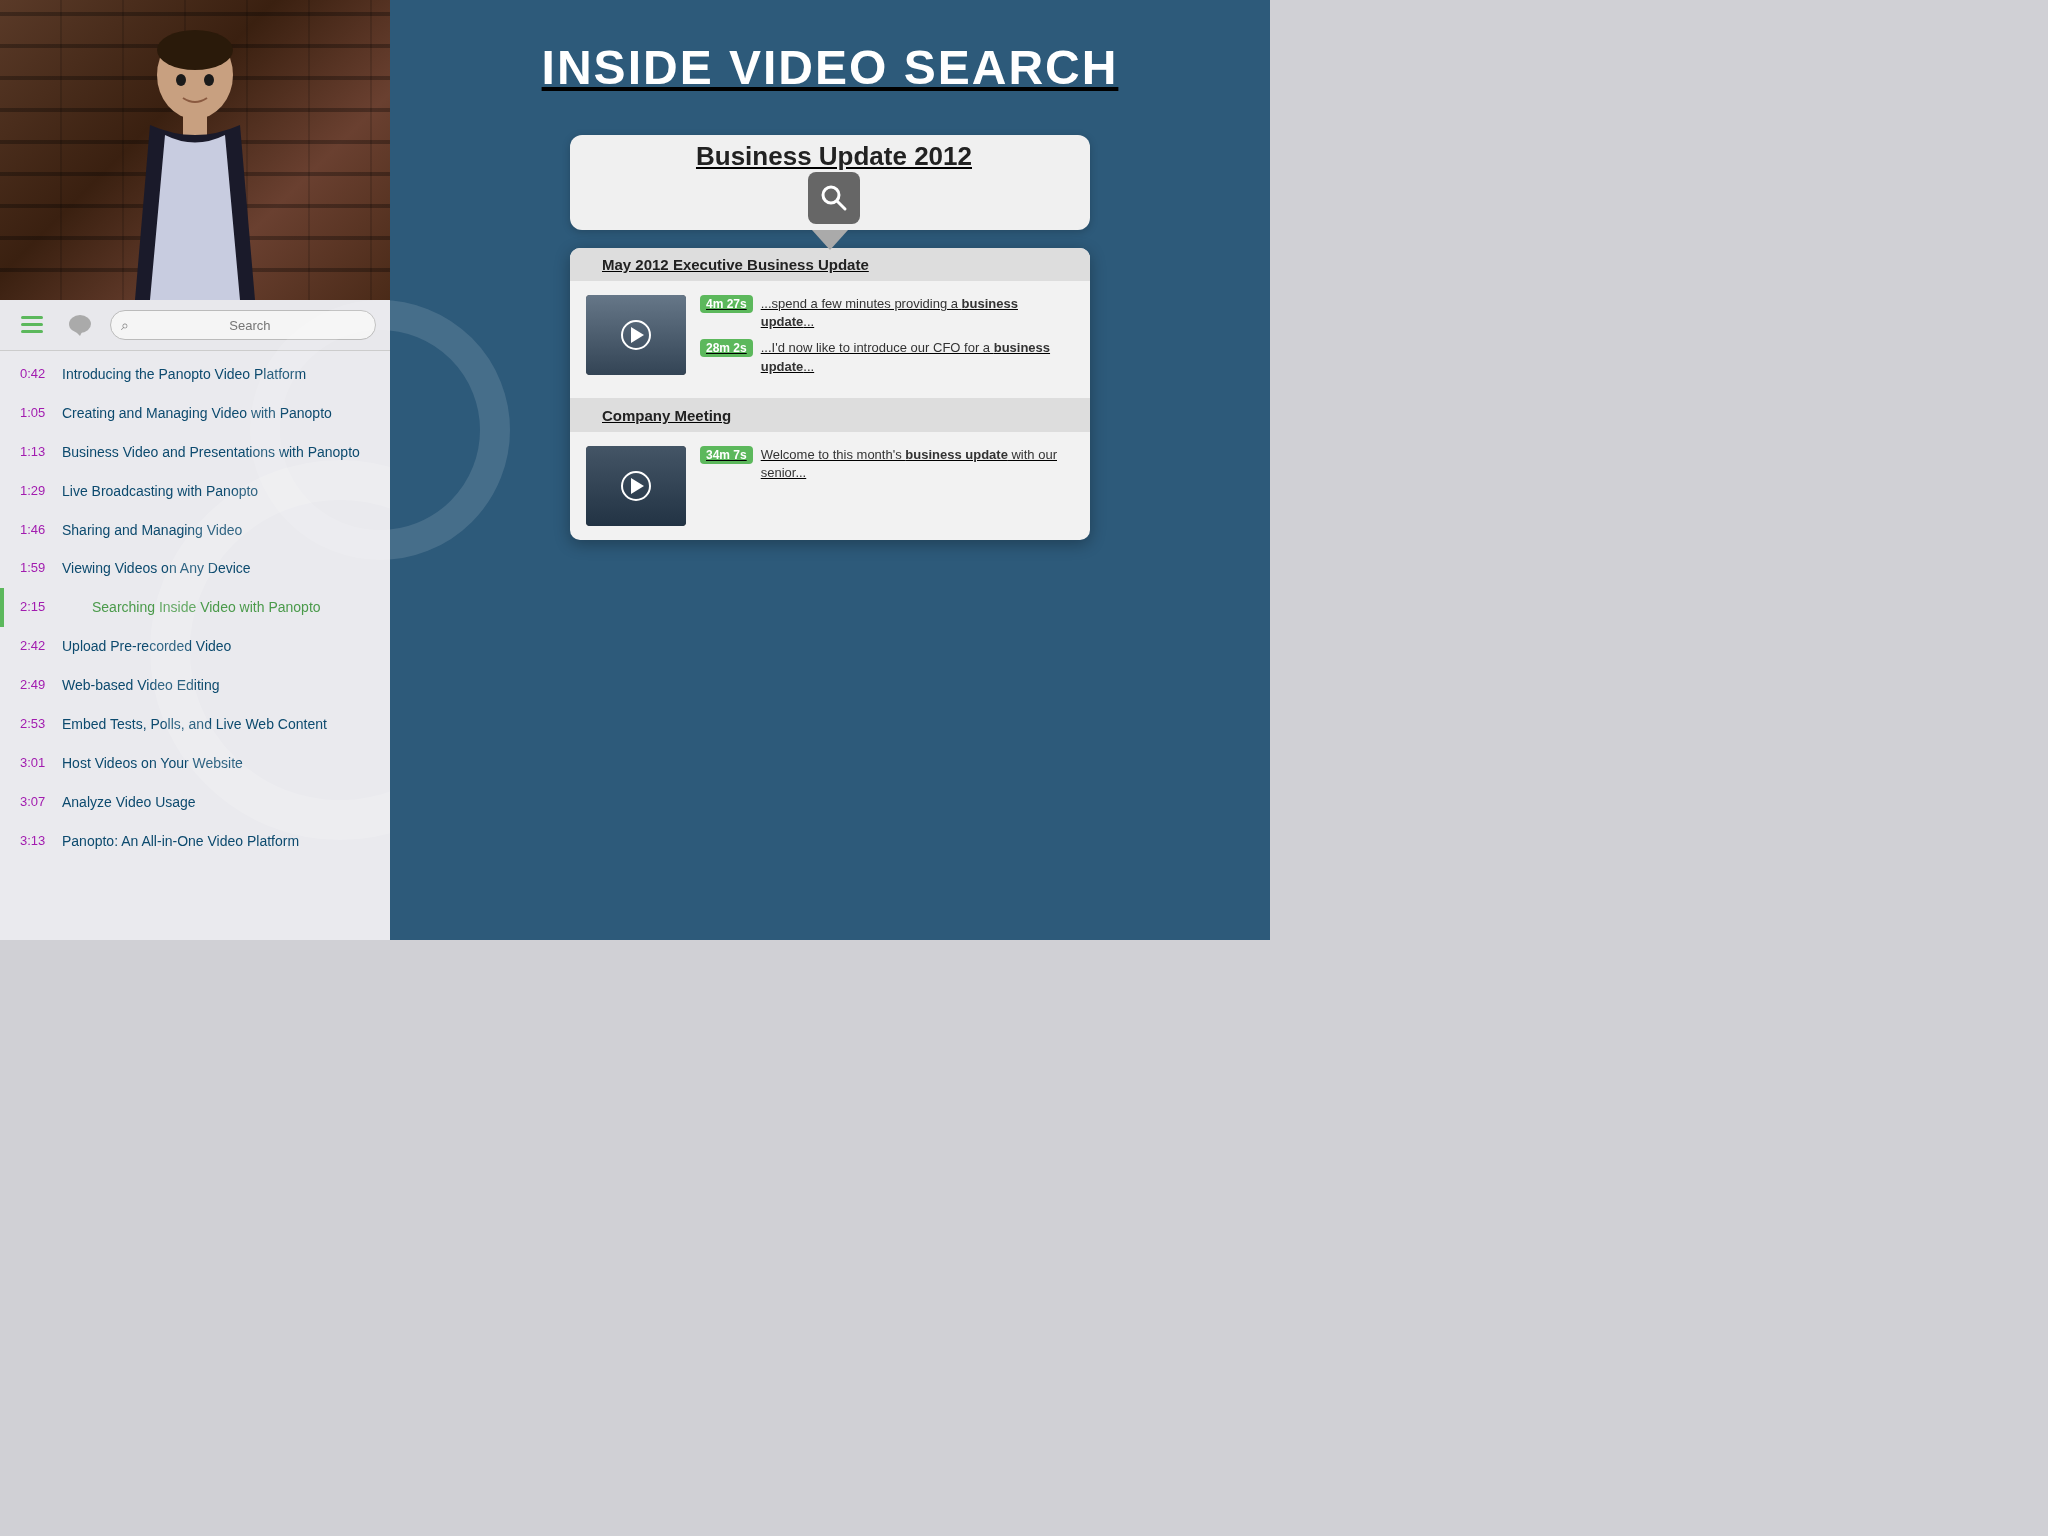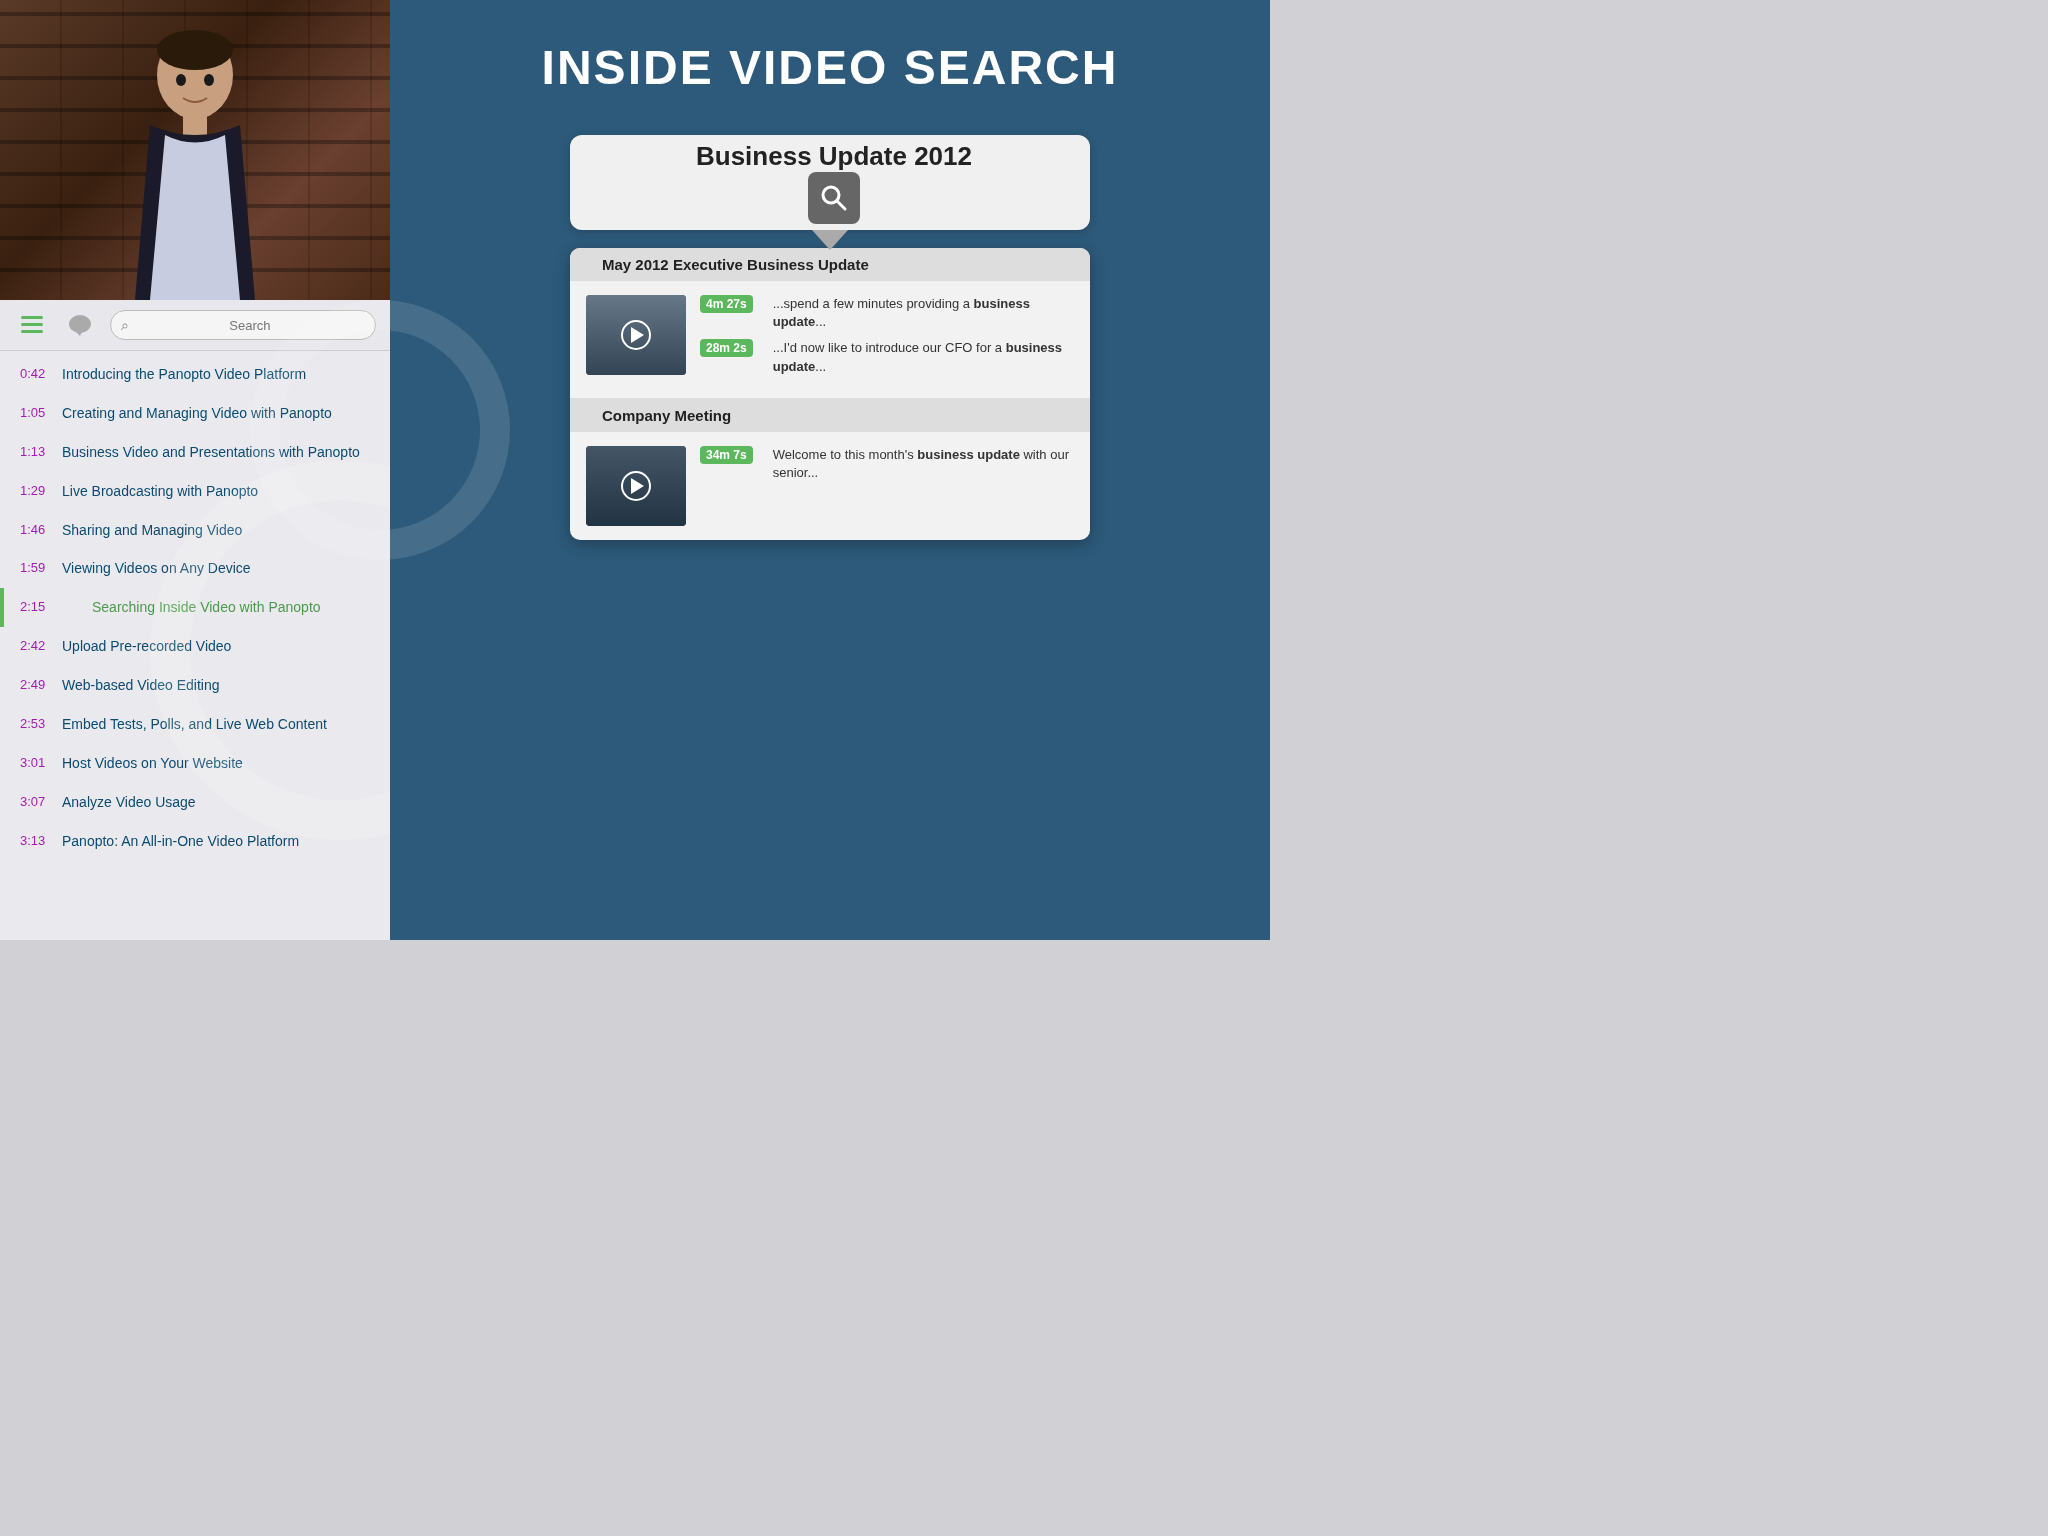--- a/index.html
+++ b/index.html
@@ -174,20 +174,21 @@
 
     
     .right-panel {
       flex: 1;
       background: #2d5a7a;
       position: relative;
       overflow: hidden;
       display: flex;
       align-items: center;
       justify-content: flex-end;
+      text-decoration: underline;
     }
 
     .slide-content {
       width: 100%;
       height: 100%;
       display: flex;
       flex-direction: column;
       align-items: center;
       justify-content: flex-start;
       padding: 40px 30px 20px;
@@ -322,21 +323,21 @@
       margin-left: 3px;
     }
 
     .result-body {
       flex: 1;
     }
 
     .result-hit {
       display: flex;
       align-items: flex-start;
-      gap: 20px;
+      gap: 8px;
       margin-bottom: 8px;
     }
 
     .time-badge {
       background: #5cb85c;
       color: white;
       font-size: 12px;
       font-weight: 700;
       border-radius: 4px;
       padding: 2px 6px;

